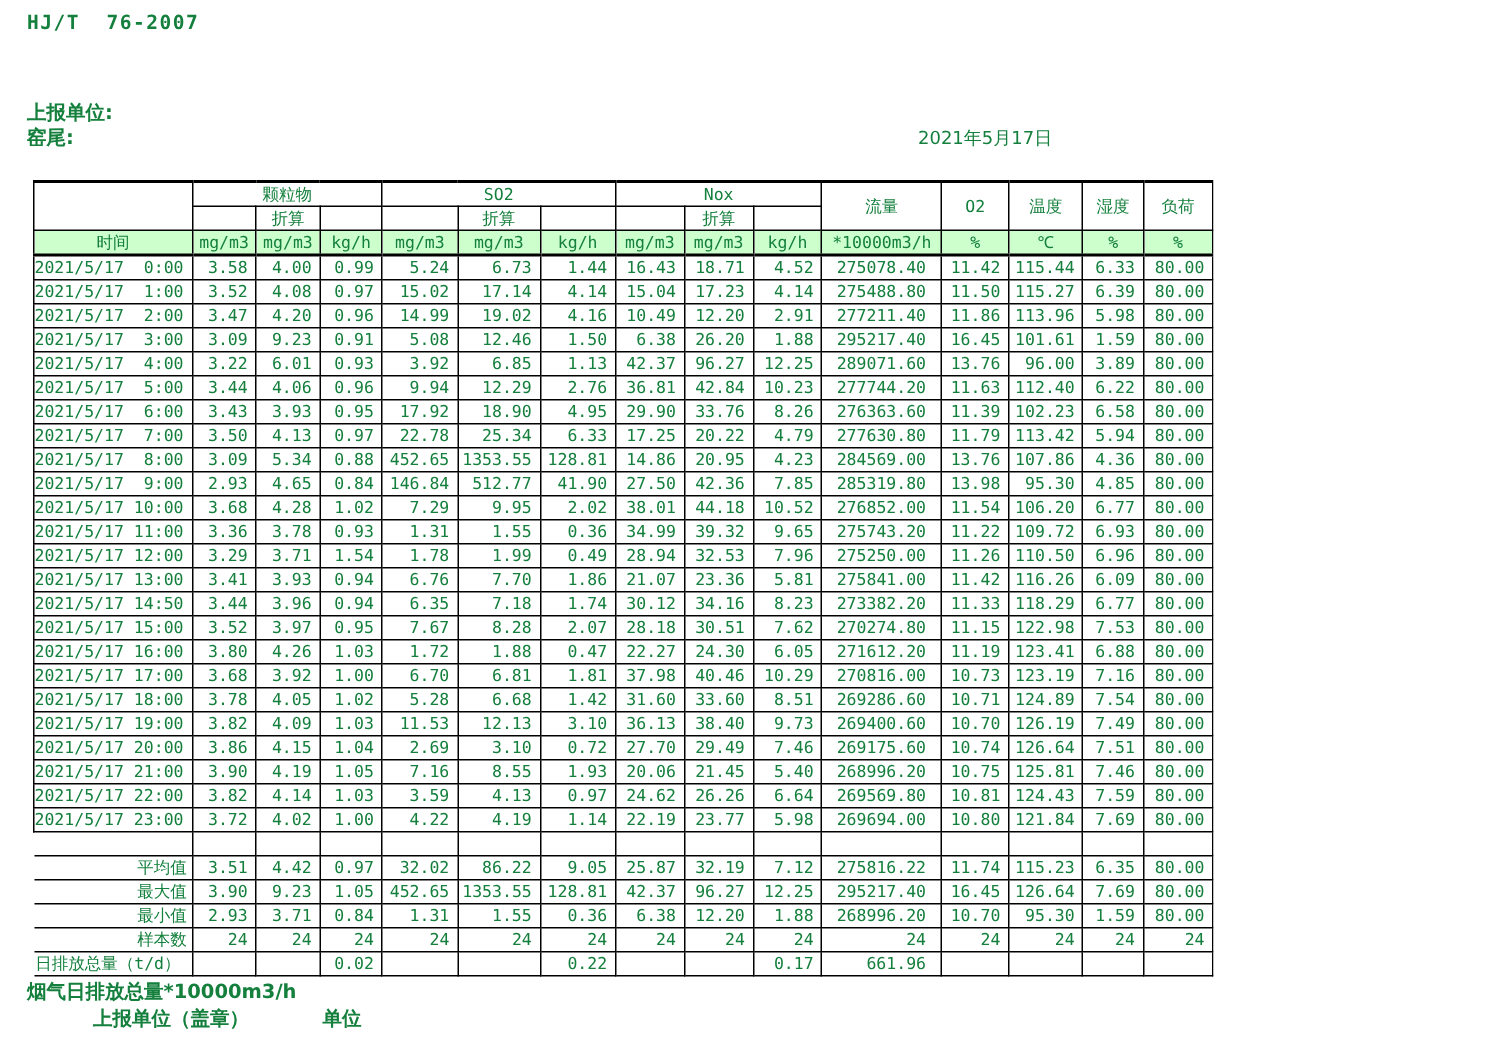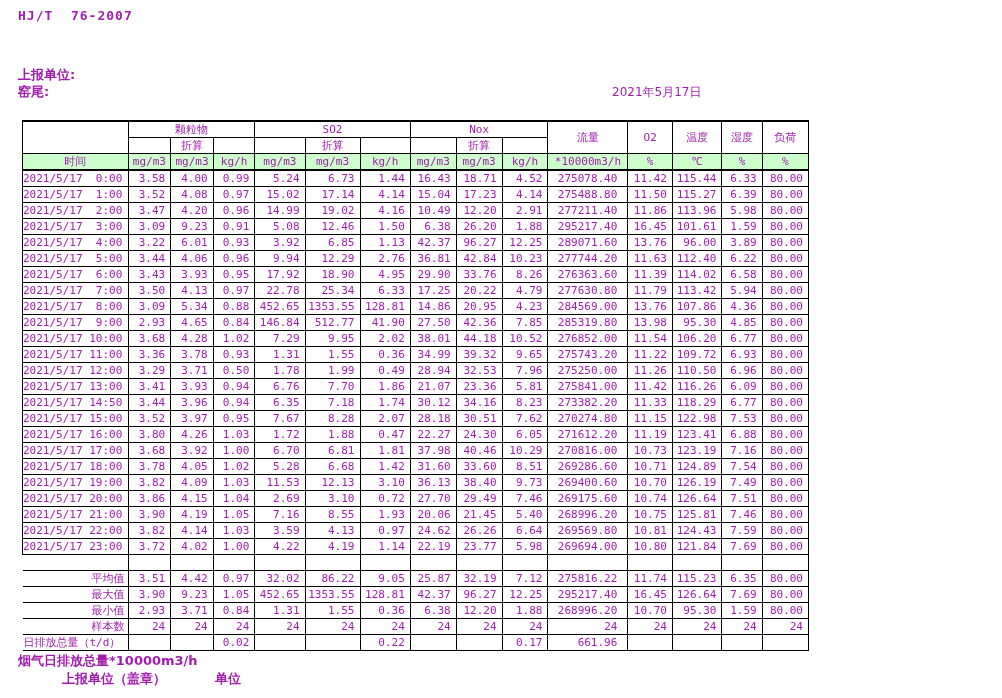--- a/index.html
+++ b/index.html
@@ -1,17 +1,17 @@
 <!DOCTYPE html>
 <html><head>
 <meta charset="utf-8">
 <style>
   html,body{margin:0;padding:0;background:#fff;}
   #page{position:relative;width:809px;height:698px;background:#ffffff;overflow:hidden;
-        font-family:"DejaVu Sans",sans-serif;color:#a21caf;}
+        font-family:"DejaVu Sans",sans-serif;color:#15803d;}
   .abs{position:absolute;white-space:pre;}
   #std{left:18px;top:8px;font-family:"DejaVu Sans Mono",monospace;font-weight:bold;font-size:13px;letter-spacing:1px;}
   #title{left:0;top:32px;width:700px;text-align:center;font-weight:bold;font-size:15px;letter-spacing:2px;}
   #company{left:18px;top:66px;font-weight:bold;font-size:13px;}
   #site{left:18px;top:83px;font-weight:bold;font-size:13px;}
   #date{left:612px;top:84px;font-size:12px;}
   #rpt{position:absolute;left:22px;top:120px;border-collapse:collapse;table-layout:fixed;}
   #rpt td{border:1px solid #000;height:16px;padding:0;overflow:hidden;white-space:pre;
           font-family:"DejaVu Sans Mono",monospace;font-size:11px;line-height:15px;box-sizing:border-box;}
   #rpt tr{height:16px;}
@@ -205,21 +205,21 @@
           <td class="num">3.93</td>
           <td class="num">0.95</td>
           <td class="num">17.92</td>
           <td class="num">18.90</td>
           <td class="num">4.95</td>
           <td class="num">29.90</td>
           <td class="num">33.76</td>
           <td class="num">8.26</td>
           <td class="num flow">276363.60</td>
           <td class="num">11.39</td>
-          <td class="num">114.02</td>
+          <td class="num">102.23</td>
           <td class="num">6.58</td>
           <td class="num">80.00</td>
         </tr>
         <tr>
           <td class="time">2021/5/17  7:00</td>
           <td class="num">3.50</td>
           <td class="num">4.13</td>
           <td class="num">0.97</td>
           <td class="num">22.78</td>
           <td class="num">25.34</td>
@@ -298,21 +298,21 @@
           <td class="num flow">275743.20</td>
           <td class="num">11.22</td>
           <td class="num">109.72</td>
           <td class="num">6.93</td>
           <td class="num">80.00</td>
         </tr>
         <tr>
           <td class="time">2021/5/17 12:00</td>
           <td class="num">3.29</td>
           <td class="num">3.71</td>
-          <td class="num">0.50</td>
+          <td class="num">1.54</td>
           <td class="num">1.78</td>
           <td class="num">1.99</td>
           <td class="num">0.49</td>
           <td class="num">28.94</td>
           <td class="num">32.53</td>
           <td class="num">7.96</td>
           <td class="num flow">275250.00</td>
           <td class="num">11.26</td>
           <td class="num">110.50</td>
           <td class="num">6.96</td>

